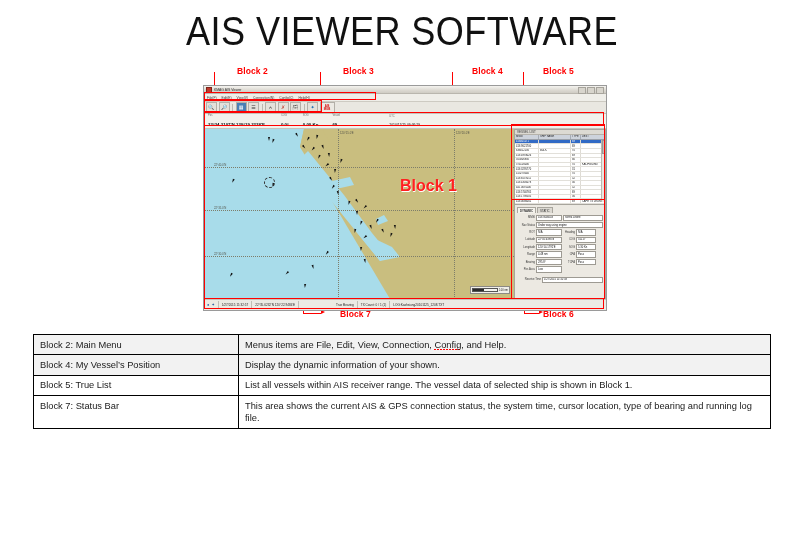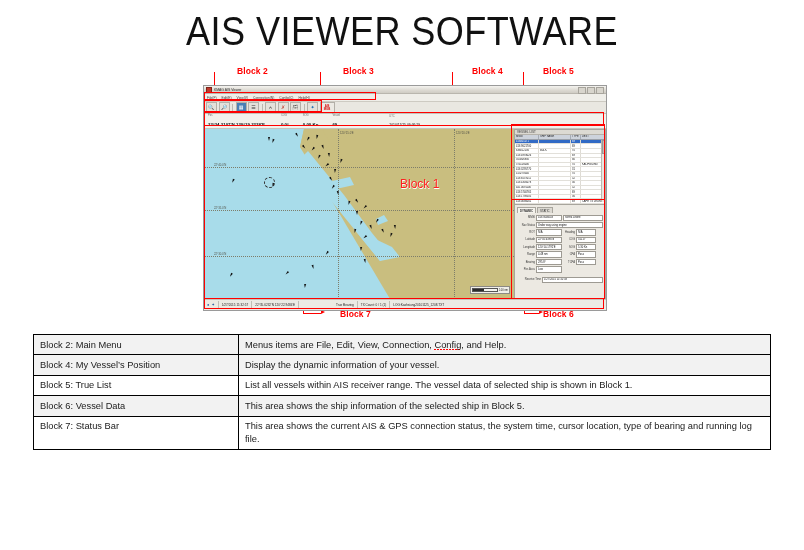--- a/index.html
+++ b/index.html
@@ -103,21 +103,21 @@
     position:absolute;right:0;top:0;width:100%;height:100%;
   }
   .grid-h{position:absolute;left:0;right:0;height:0;border-top:0.5px dotted #7d7d6a;}
   .grid-v{position:absolute;top:0;bottom:0;width:0;border-left:0.5px dotted #7d7d6a;}
   .glabel{position:absolute;font-size:2.8px;color:#55554a;white-space:nowrap;}
   .vessel{position:absolute;width:0;height:0;
     border-left:1.6px solid transparent;border-right:1.6px solid transparent;
     border-bottom:4px solid #111;}
   #block1-label{
     position:absolute;left:196px;top:48px;
-    color:#ff2020;font-size:12px;font-weight:normal;
+    color:#ff2020;font-size:16px;font-weight:bold;
     text-shadow:0.5px 0.5px 0 #fff;
     text-align:right;
   }
   #own-ship{
     position:absolute;left:60px;top:48px;width:9px;height:9px;
     border:0.7px dashed #333;border-radius:50%;
   }
   #scalebar{
     position:absolute;right:4px;bottom:5px;width:36px;height:6px;
     background:#f0efe9;border:0.5px solid #8c8a83;display:flex;align-items:center;gap:1px;padding:0 1px;
@@ -546,28 +546,24 @@
 </div>
 
 <table id="legend-table">
   <tbody>
   <tr class="alt">
     <td class="c1">Block 2: Main Menu</td>
     <td><span>Menus items are File, Edit, View, Connection, </span><span class="spell">Config</span><span>, and Help.</span></td>
   </tr>
   <tr class="alt">
     <td class="c1">Block 4: My Vessel’s Position</td>
-    <td>Display the dynamic information of your vessel.</td>
+    <td>Display the dynamic information of your shown.</td>
   </tr>
   <tr>
     <td class="c1">Block 5: True List</td>
     <td>List all vessels within AIS receiver range. The vessel data of selected ship is shown in Block 1.</td>
-  </tr>
-  <tr class="alt">
-    <td class="c1">Block 6: Vessel Data</td>
-    <td>This area shows the ship information of the selected ship in Block 5.</td>
   </tr>
   <tr>
     <td class="c1">Block 7: Status Bar</td>
     <td>This area shows the current AIS &amp; GPS connection status, the system time, cursor location, type of bearing and running log file.</td>
   </tr>
 </tbody>
   </table>
 
 </body></html>

